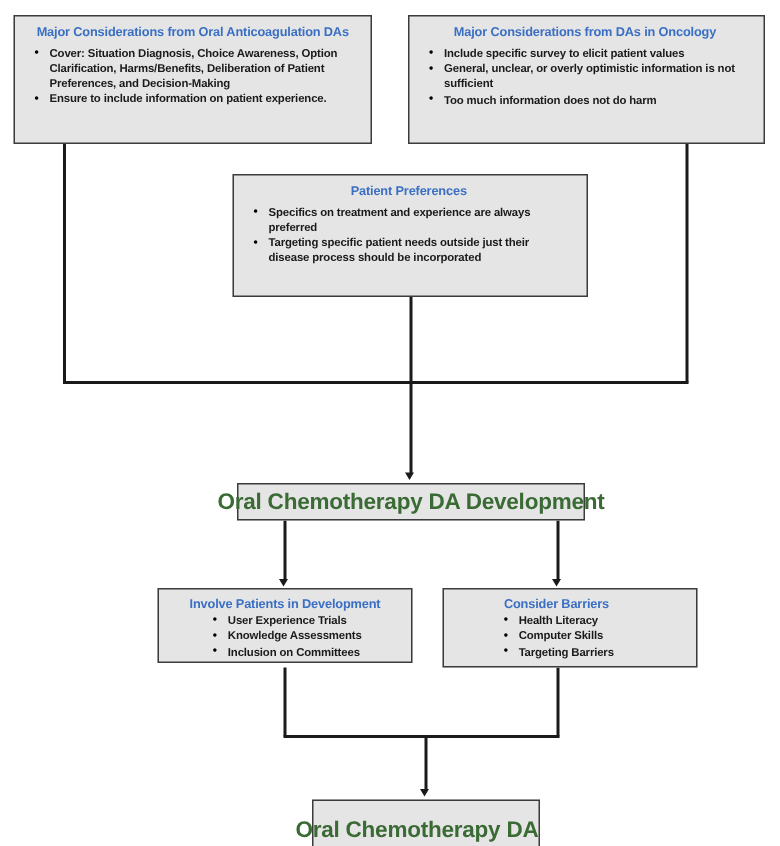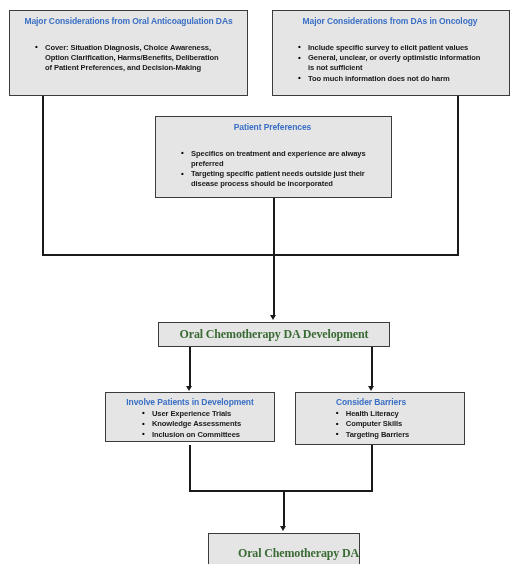--- a/index.html
+++ b/index.html
@@ -32,21 +32,21 @@
     text-align: center;
     font-weight: bold;
     font-size: 8.5px;
     color: #3a6fc4;
     line-height: 1.25;
     margin: 0 0 1px 0;
     letter-spacing: -0.1px;
   }
   ul.bullets {
     list-style: none;
-    margin: 16px;
+    margin: 4px;
     padding: 0;
   }
   ul.bullets > li {
     position: relative;
     font-size: 7.6px;
     font-weight: bold;
     color: #1a1a1a;
     line-height: 1.32;
     padding-left: 13px;
     margin-bottom: 0.5px;
@@ -88,26 +88,25 @@
   }
   #box-barriers {
     left: 295px; top: 392px; width: 170px; height: 53px;
     padding: 4px 22px 3px 4px;
   }
   #box-final {
     left: 208px; top: 533px; width: 152px; height: 40px;
     display: flex; align-items: center; justify-content: flex-end;
   }
   .green-label {
-    font-size: 12px;
+    font-size: 15px;
     font-weight: bold;
     color: #3b6b35;
     letter-spacing: -0.15px;
     white-space: nowrap;
-    font-family: Liberation Serif, serif;
   }
 
   
   .conn {
     position: absolute;
     background: #1a1a1a;
     z-index: 2;
   }
   .vline { width: 1.6px; }
   .hline { height: 1.6px; }
@@ -123,20 +122,21 @@
 </style>
 </head>
 <body>
 
 <div id="canvas">
 
   <div class="box" id="box-anticoag">
     <div class="box-title">Major Considerations from Oral Anticoagulation DAs</div>
     <ul class="bullets">
       <li>Cover: Situation Diagnosis, Choice Awareness, Option Clarification, Harms/Benefits, Deliberation of Patient Preferences, and Decision-Making</li>
+      <li>Ensure to include information on patient experience.</li>
     </ul>
   </div>
 
   <div class="box" id="box-oncology">
     <div class="box-title">Major Considerations from DAs in Oncology</div>
     <ul class="bullets">
       <li>Include specific survey to elicit patient values</li>
       <li>General, unclear, or overly optimistic information is not sufficient</li>
       <li>Too much information does not do harm</li>
     </ul>

